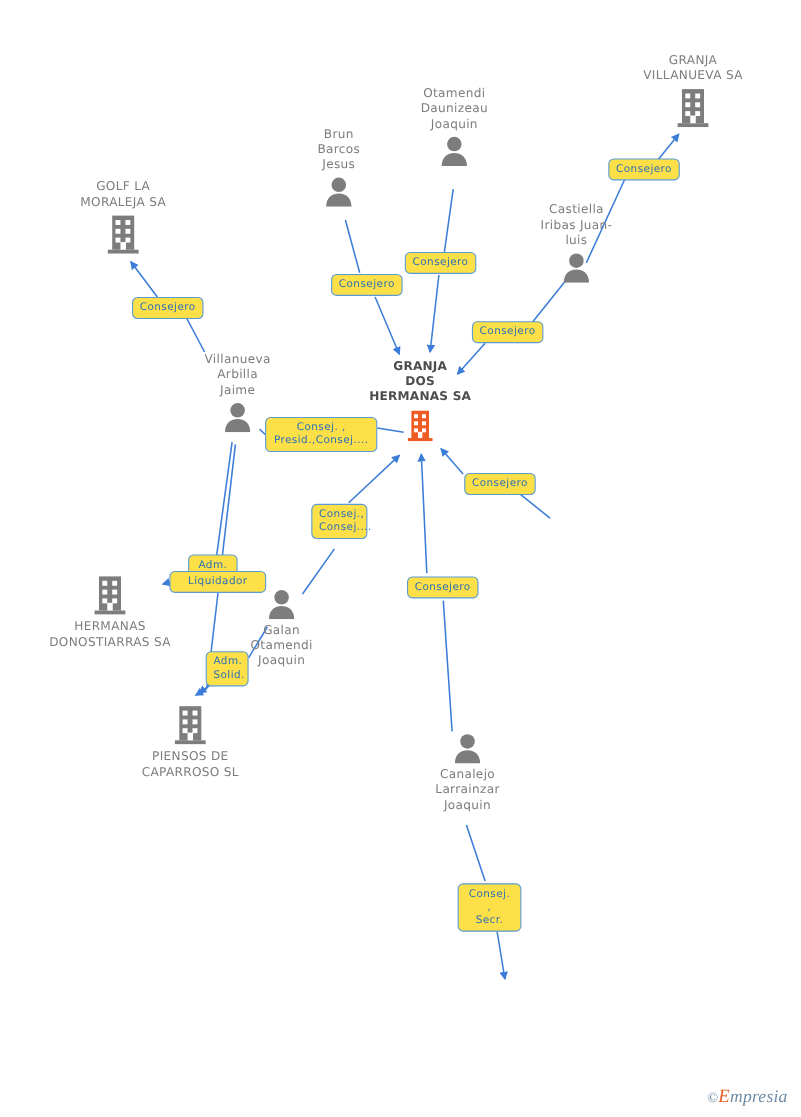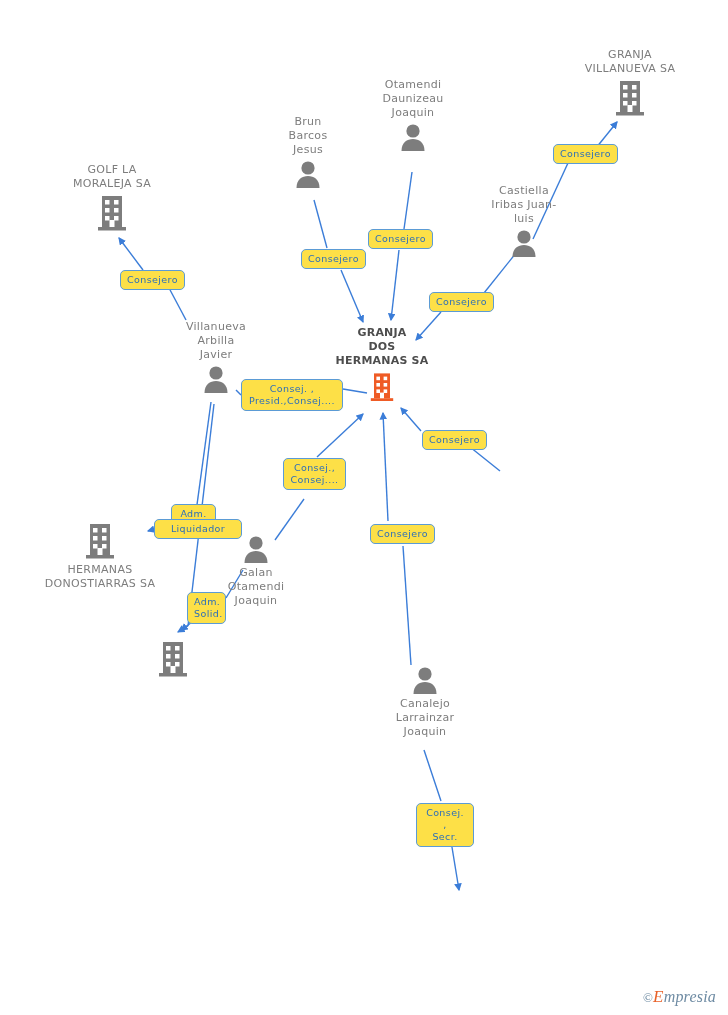--- a/index.html
+++ b/index.html
@@ -200,20 +200,22 @@
         <rect x="1" y="33" width="28" height="3.5" fill="#7d7d7d"></rect>
         <rect x="8" y="6" width="4.5" height="4.5" fill="#ffffff"></rect>
         <rect x="17" y="6" width="4.5" height="4.5" fill="#ffffff"></rect>
         <rect x="8" y="14" width="4.5" height="4.5" fill="#ffffff"></rect>
         <rect x="17" y="14" width="4.5" height="4.5" fill="#ffffff"></rect>
         <rect x="8" y="22" width="4.5" height="4.5" fill="#ffffff"></rect>
         <rect x="17" y="22" width="4.5" height="4.5" fill="#ffffff"></rect>
         <rect x="12.5" y="26" width="5" height="7" fill="#ffffff"></rect>
       </svg>
     </span>
+    <div class="caption cap-below">PIENSOS DE
+CAPARROSO SL</div>
   </div>
 
 
   <div class="node central" style="left:382px; top:326px;">
     <div class="caption cap-above">GRANJA
 DOS
 HERMANAS SA</div>
     <span class="glyph">
       <svg width="24" height="32" viewBox="0 0 30 38" xmlns="http://www.w3.org/2000/svg">
         <rect x="5" y="2" width="20" height="31" fill="#ef5b25"></rect>
@@ -261,21 +263,21 @@
       <svg width="26" height="28" viewBox="0 0 26 28" xmlns="http://www.w3.org/2000/svg">
         <circle cx="13" cy="8" r="6.6" fill="#7d7d7d"></circle>
         <path d="M 1.5 28 C 1.5 19.5 7 16 13 16 C 19 16 24.5 19.5 24.5 28 Z" fill="#7d7d7d"></path>
       </svg>
     </span>
   </div>
 
   <div class="node person" style="left:216px; top:320px;">
     <div class="caption cap-above">Villanueva
 Arbilla
-Javier</div>
+Jaime</div>
     <span class="glyph">
       <svg width="26" height="28" viewBox="0 0 26 28" xmlns="http://www.w3.org/2000/svg">
         <circle cx="13" cy="8" r="6.6" fill="#7d7d7d"></circle>
         <path d="M 1.5 28 C 1.5 19.5 7 16 13 16 C 19 16 24.5 19.5 24.5 28 Z" fill="#7d7d7d"></path>
       </svg>
     </span>
   </div>
 
   <div class="node person" style="left:256px; top:535px;">
     <span class="glyph">
@@ -308,21 +310,21 @@
 
   <div class="edge-label" style="left:368px; top:229px;">Consejero</div>
 
   <div class="edge-label" style="left:429px; top:292px;">Consejero</div>
 
   <div class="edge-label" style="left:120px; top:270px;">Consejero</div>
 
   <div class="edge-label" style="left:241px; top:379px; width:102px;">Consej. ,
 Presid.,Consej....</div>
 
-  <div class="edge-label" style="left:283px; top:458px; width:63px;">Consej.,
+  <div class="edge-label" style="left:283px; top:458px; width:51px;">Consej.,
 Consej....</div>
 
   <div class="edge-label" style="left:171px; top:504px; width:45px;">Adm.</div>
 
   <div class="edge-label" style="left:154px; top:519px; width:88px;">Liquidador</div>
 
   <div class="edge-label" style="left:187px; top:592px; width:39px;">Adm.
 Solid.</div>
 
   <div class="edge-label" style="left:422px; top:430px;">Consejero</div>

